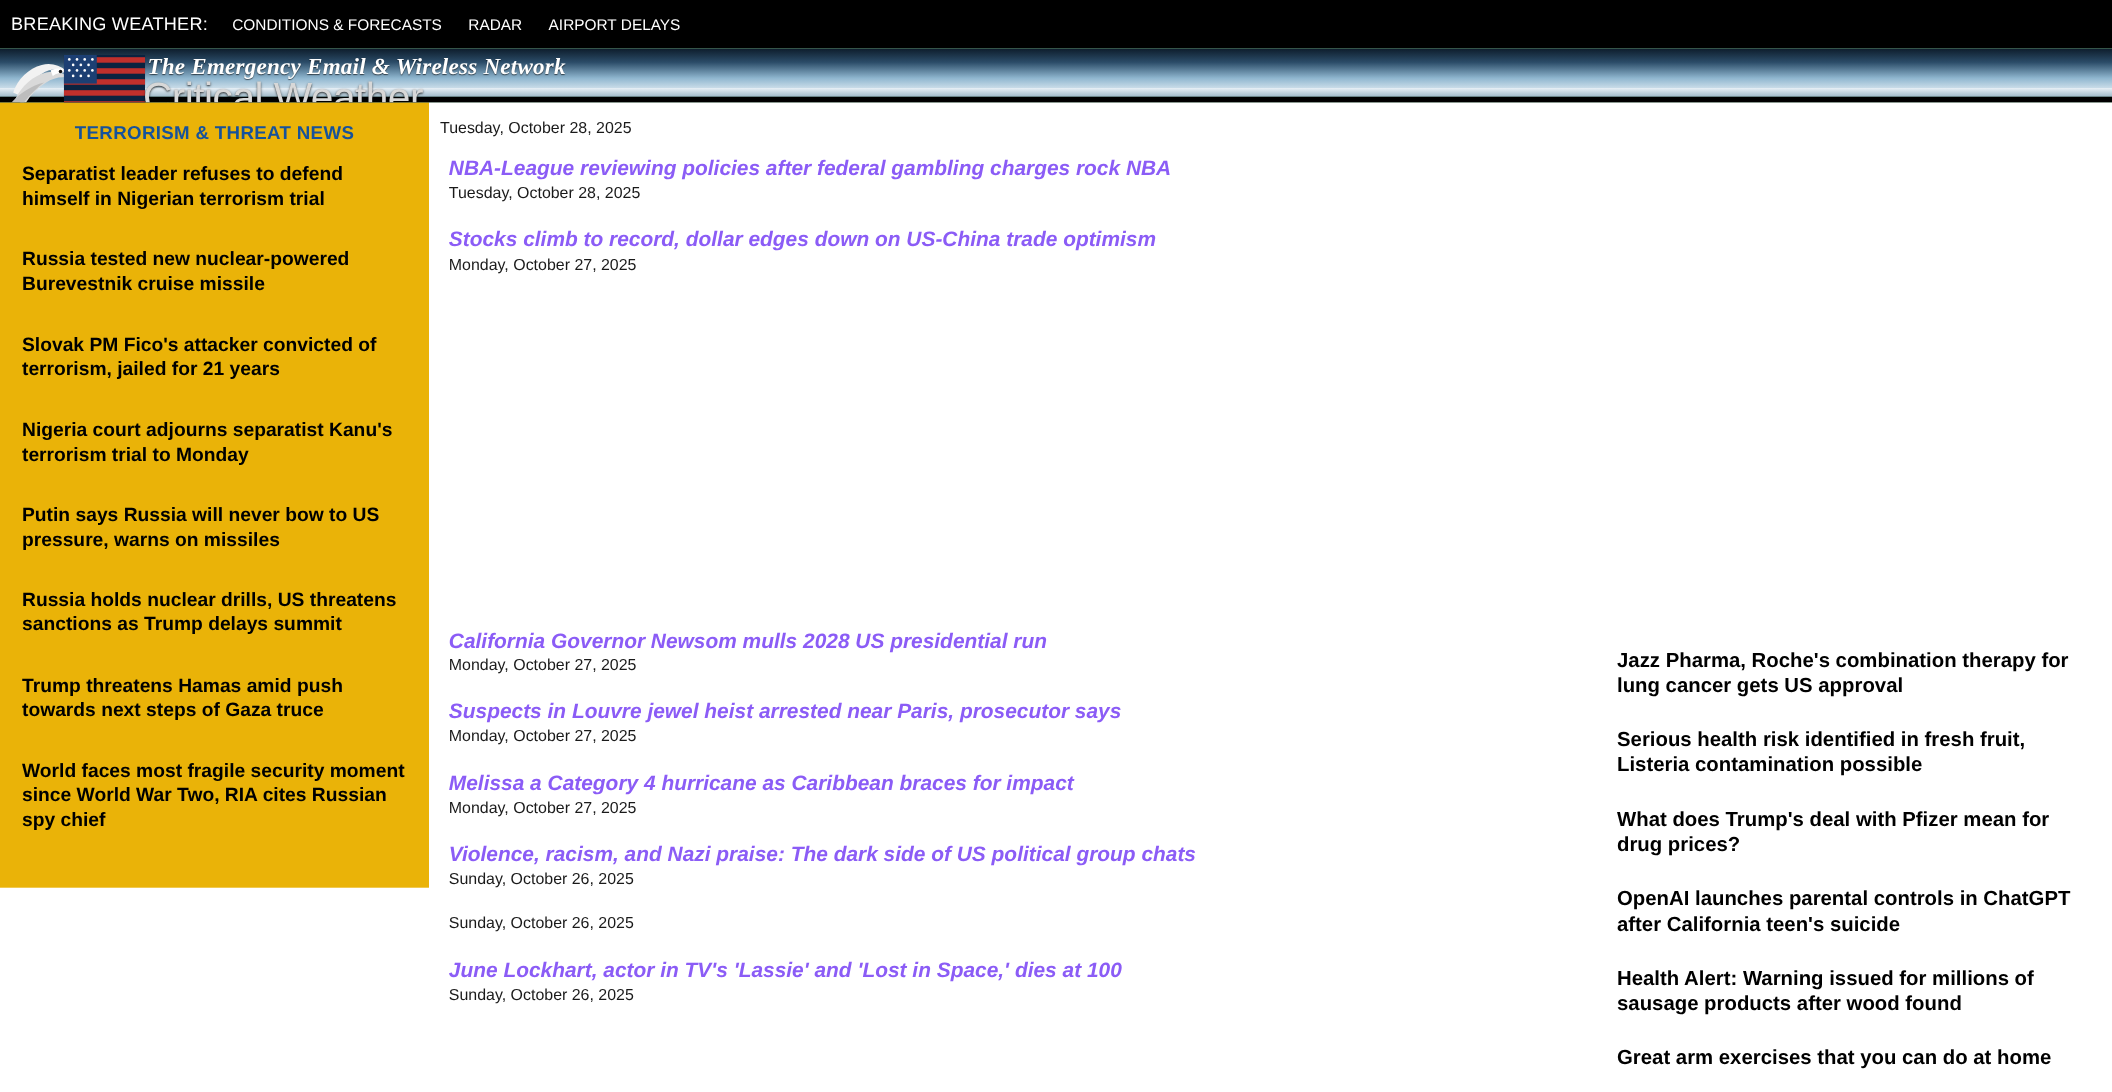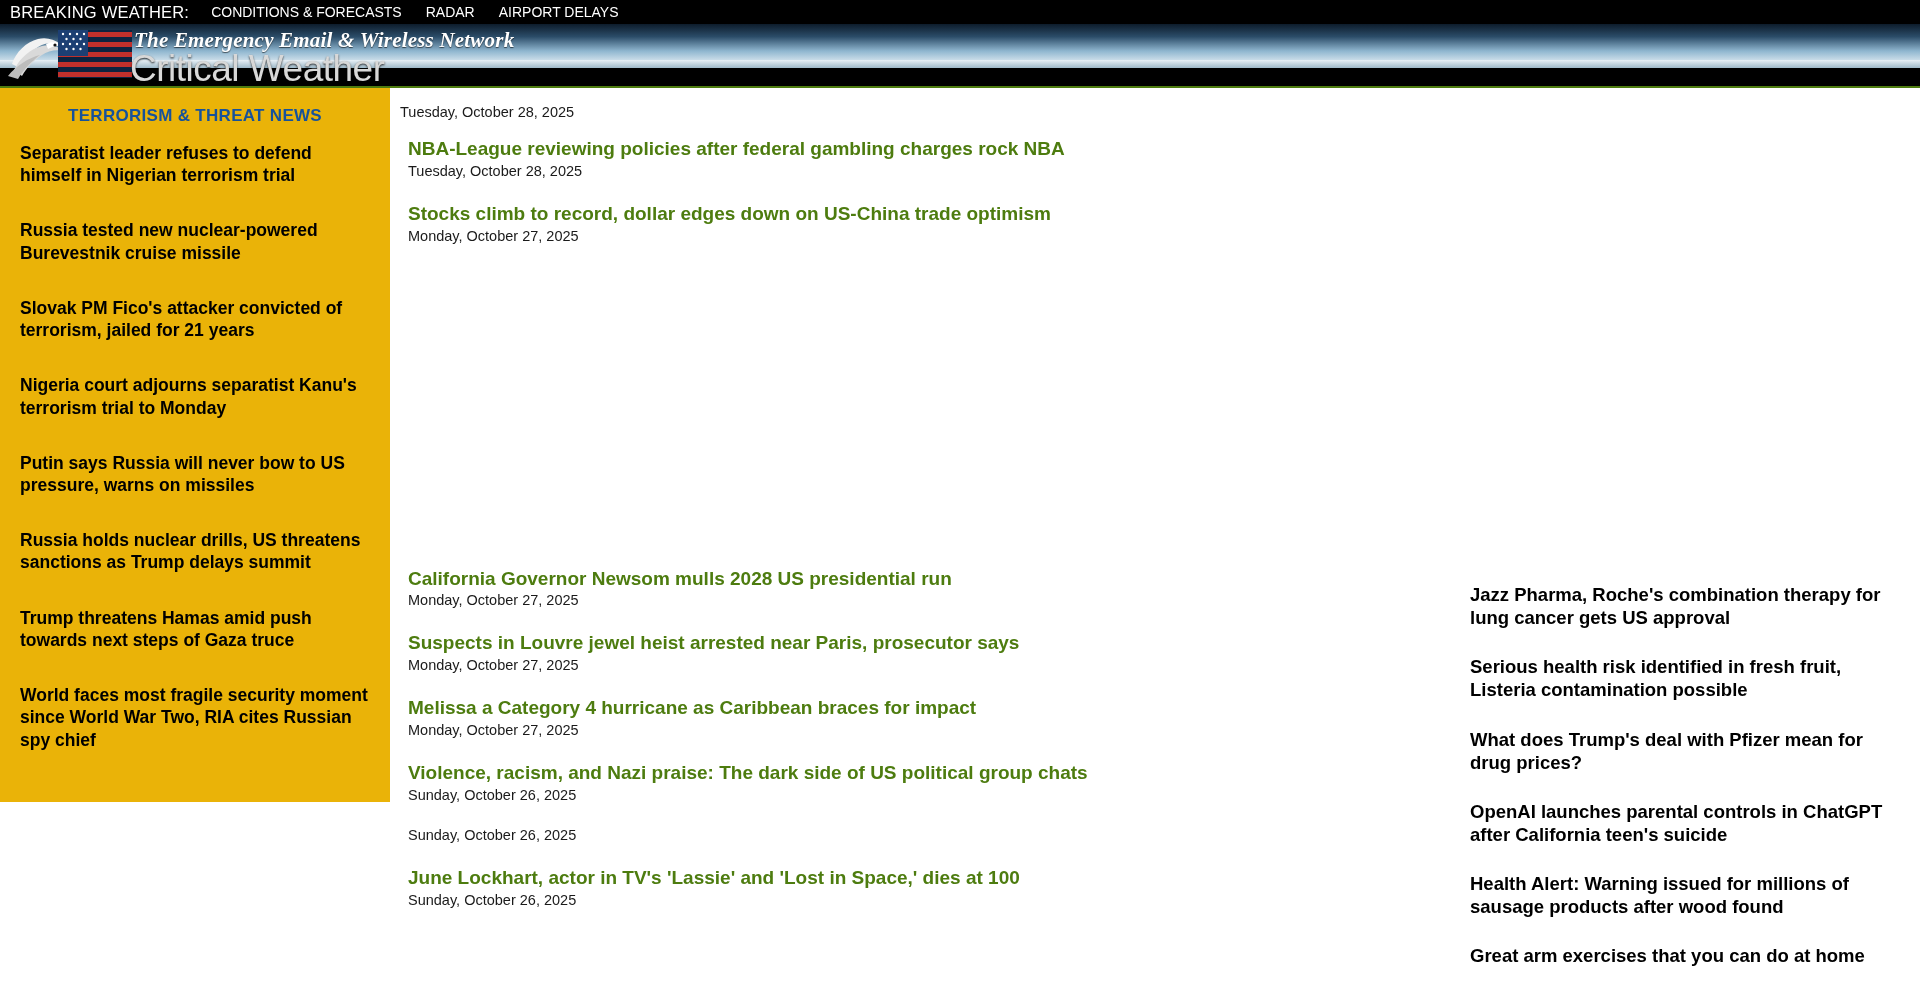--- a/index.html
+++ b/index.html
@@ -12,21 +12,21 @@
     width: 1920px;
     height: 993px;
     overflow: hidden;
     position: relative;
   }
 
   
   .topbar {
     background: #000000;
     color: #ffffff;
-    height: 24px;
+    height: 44px;
     display: flex;
     align-items: center;
     padding-left: 10px;
     box-sizing: border-box;
   }
   .topbar .label {
     font-size: 16.5px;
     letter-spacing: 0.2px;
     margin-right: 22px;
     white-space: nowrap;
@@ -36,22 +36,22 @@
     color: #ffffff;
     text-decoration: none;
     margin-right: 24px;
     white-space: nowrap;
     cursor: pointer;
   }
 
   
   .masthead {
     position: relative;
-    height: 64px;
-    background: #4d7c0f;
+    height: 49px;
+    background: #14532d;
     overflow: hidden;
   }
   .masthead .gradband {
     position: absolute;
     left: 0; top: 0;
     width: 100%;
     height: 36px;
     background: linear-gradient(to bottom, #0d1c2b 0%, #2b4c68 35%, #8fb6cf 75%, #c9dce8 100%);
   }
   .masthead .gradband2 {
@@ -158,24 +158,25 @@
     color: #1a1a1a;
     margin: 0 0 18px 0;
   }
   .story {
     margin: 0 0 24px 8px;
   }
   .story a {
     display: block;
     font-size: 19px;
     font-weight: bold;
-    color: #4d7c0f;
+    color: #8b5cf6;
     text-decoration: none;
     line-height: 1.2;
     cursor: pointer;
+    font-style: italic;
   }
   .story .date {
     font-size: 14.5px;
     color: #1a1a1a;
     margin-top: 2px;
   }
   .gap-block {
     height: 300px;
   }
 

